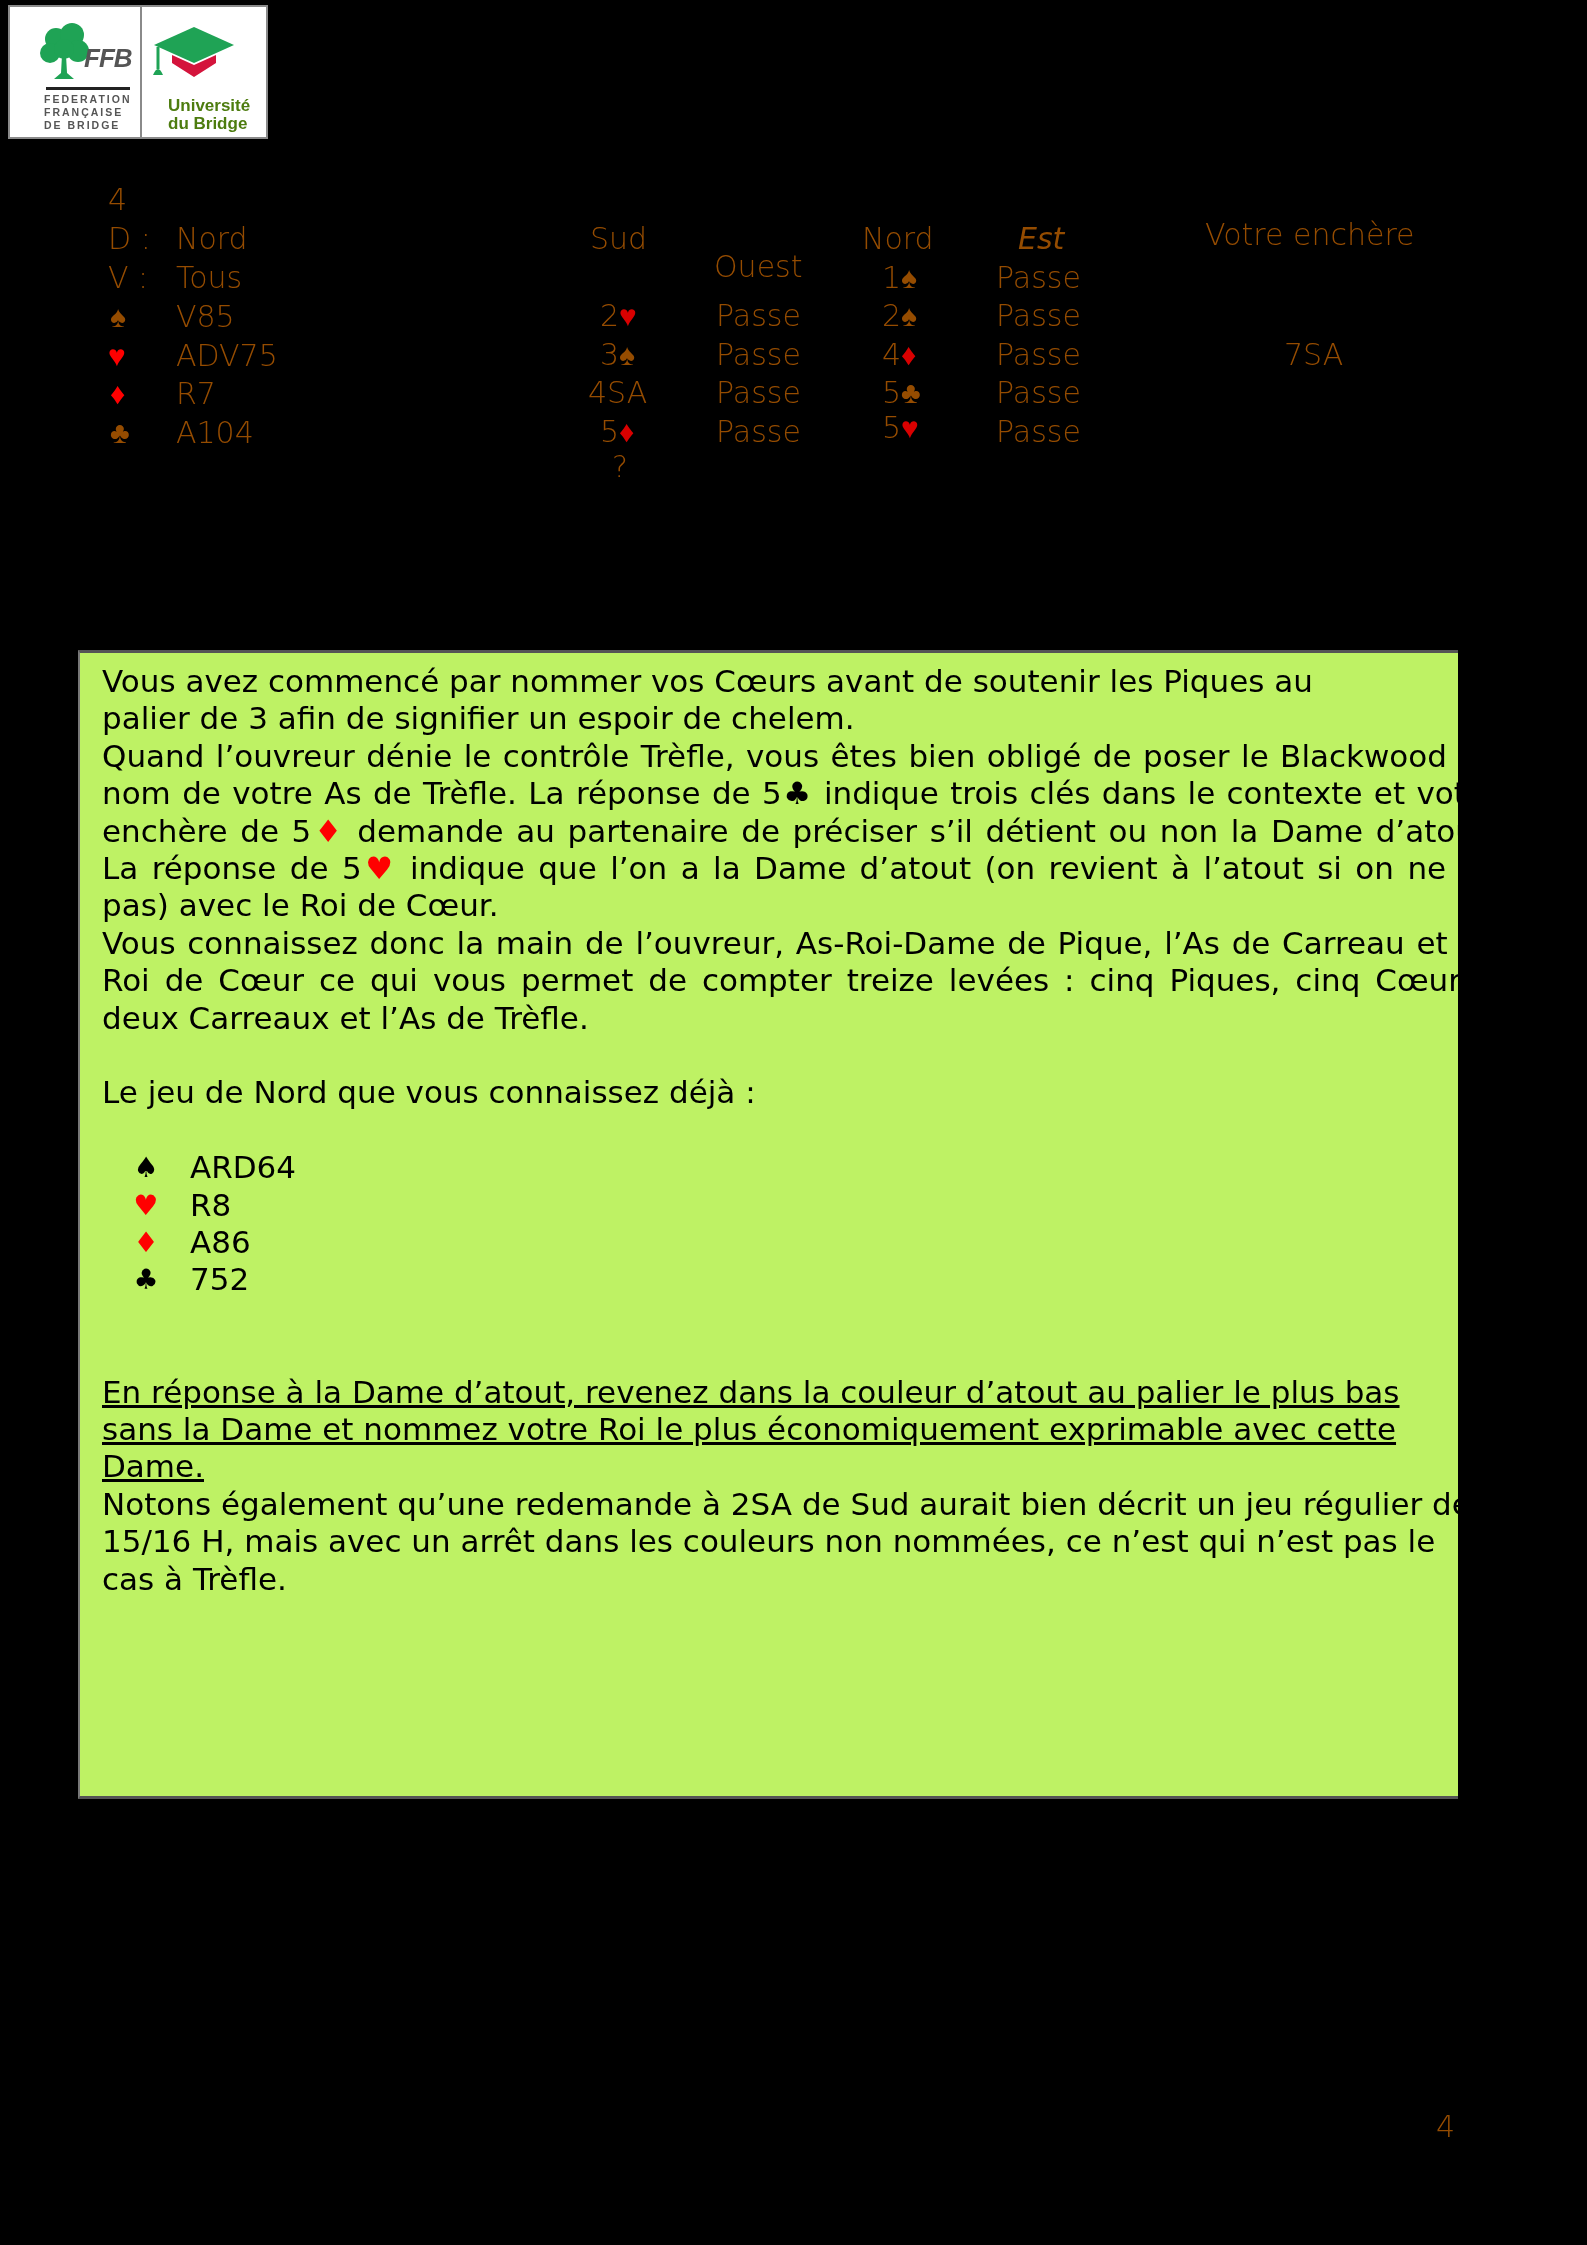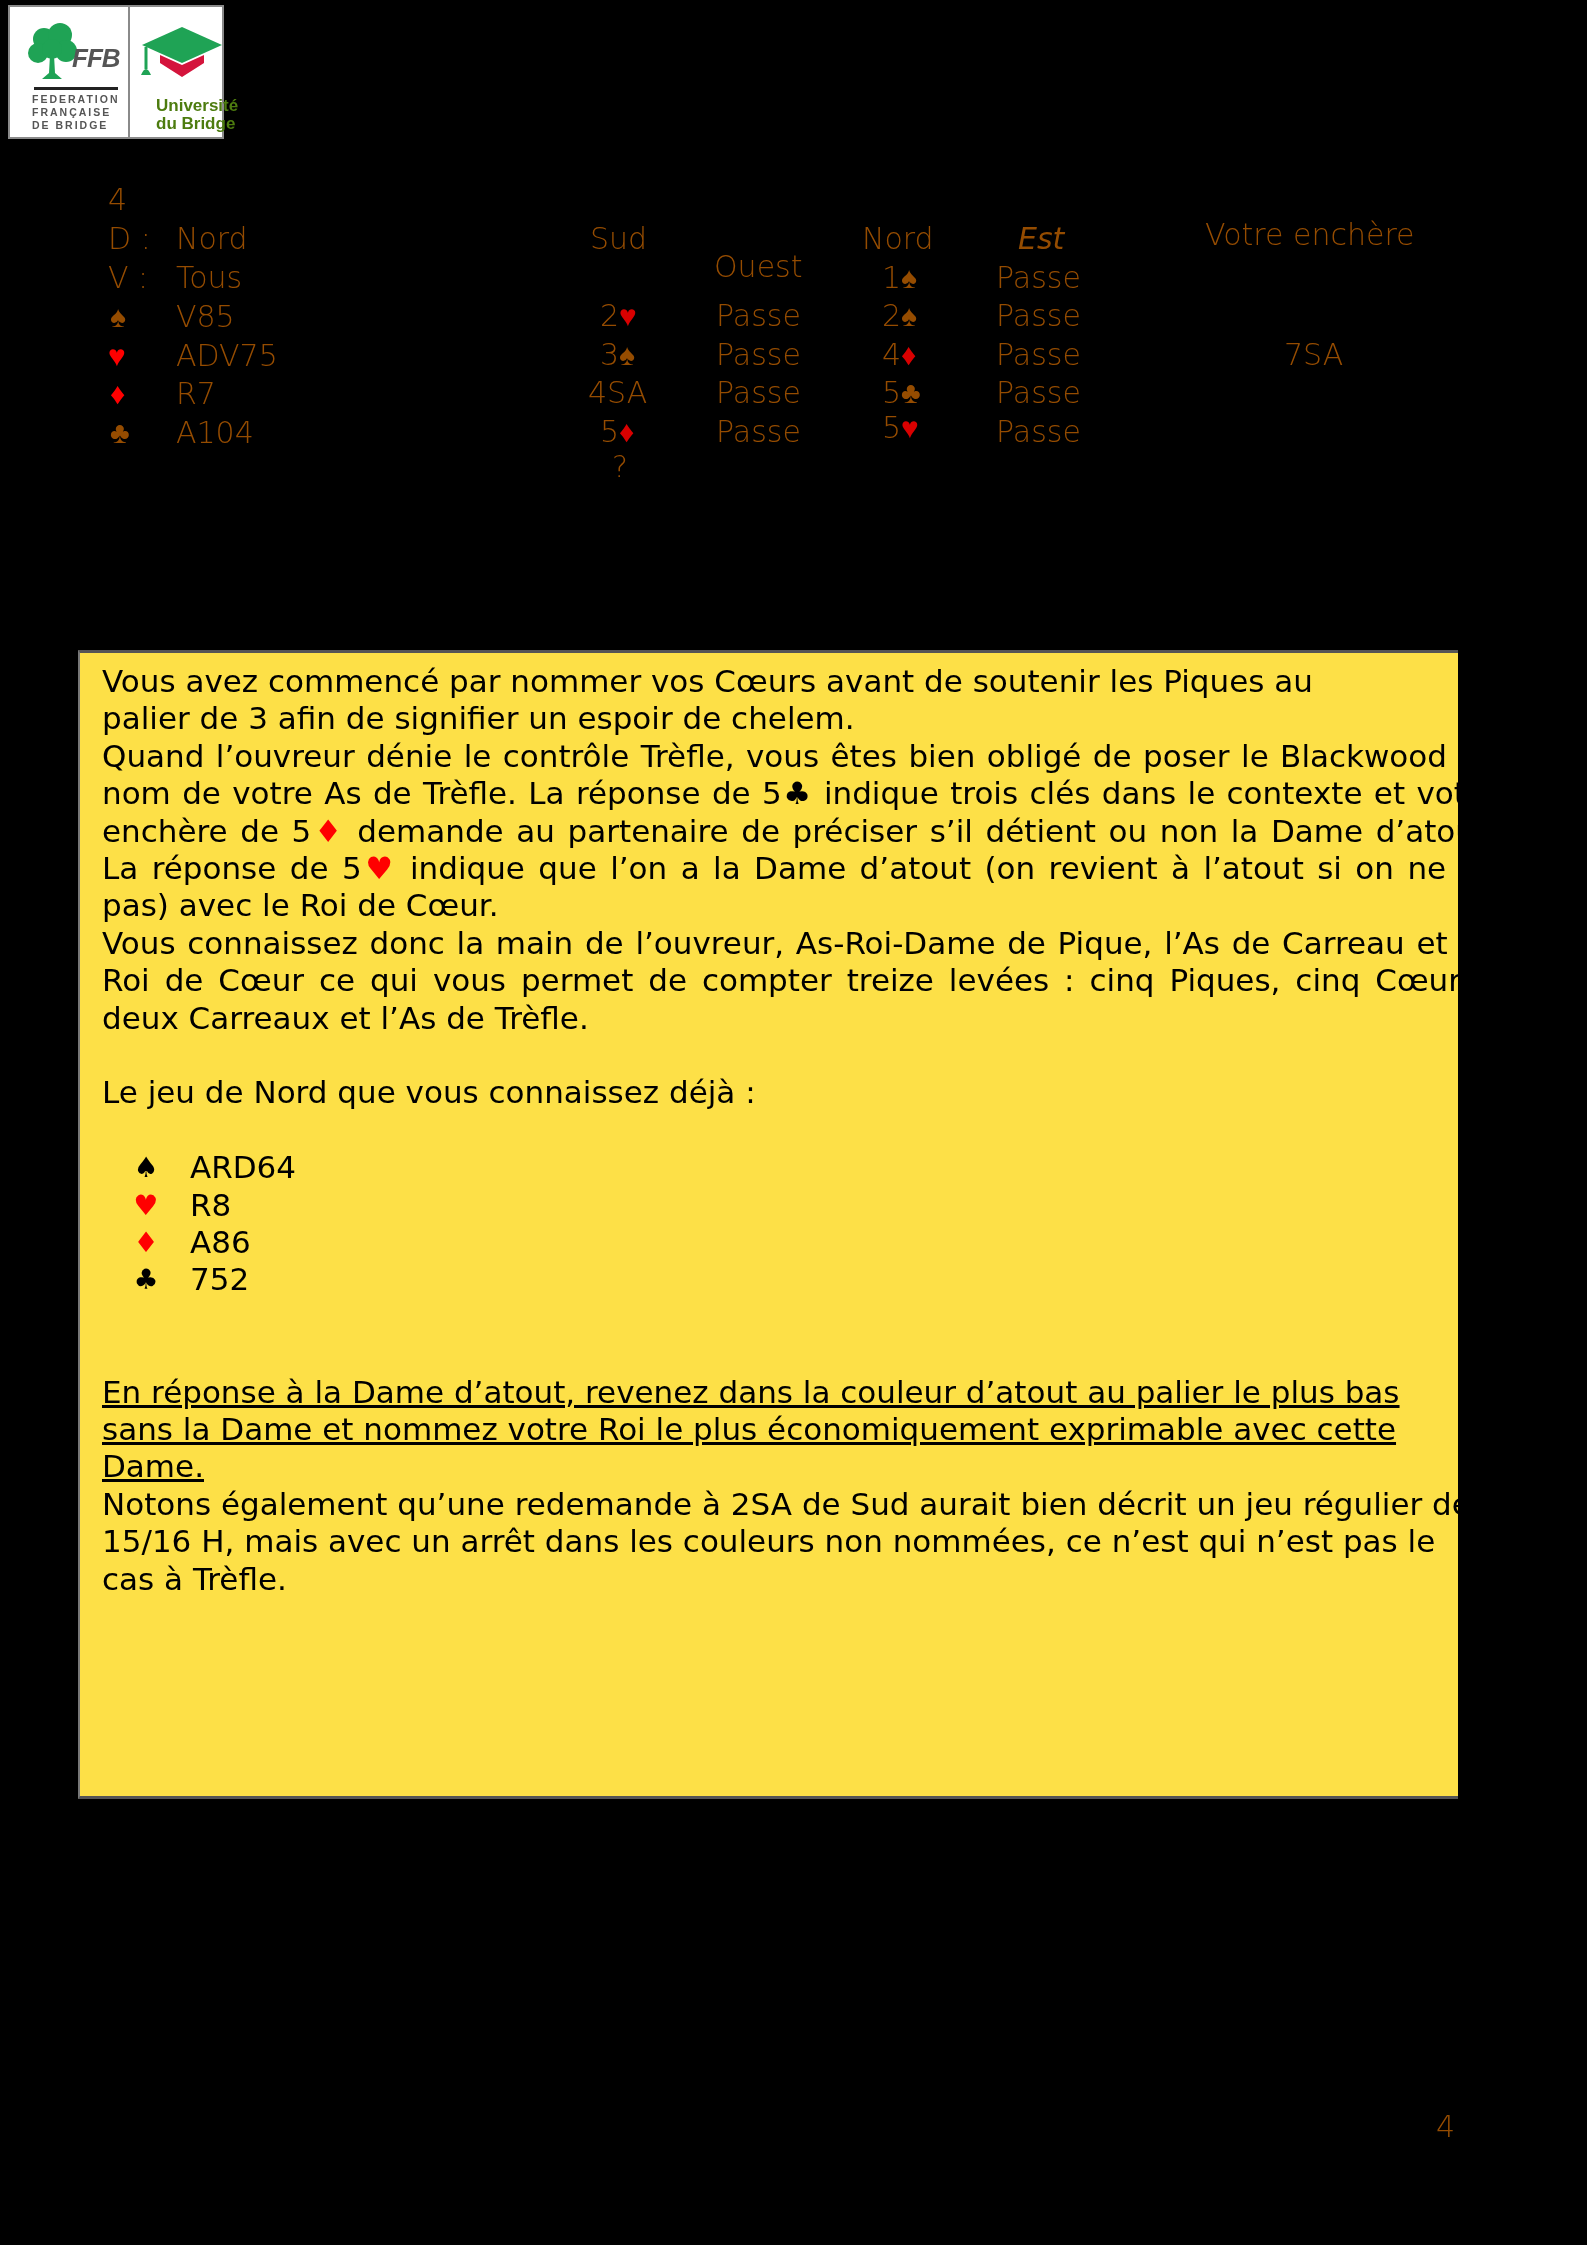--- a/index.html
+++ b/index.html
@@ -2,33 +2,33 @@
 <html><head>
 <meta charset="utf-8">
 <style>
   html, body { margin:0; padding:0; }
   body {
     width:1587px; height:2245px; background:#000; position:relative; overflow:hidden;
     font-family: "DejaVu Sans", "Liberation Sans", sans-serif;
   }
   .abs { position:absolute; }
   
-  .logo { left:8px; top:5px; width:216px; height:134px; background:#fff; border:2px solid #8a8a8a; box-sizing:border-box; display:flex; }
+  .logo { left:8px; top:5px; width:260px; height:134px; background:#fff; border:2px solid #8a8a8a; box-sizing:border-box; display:flex;padding-left:12px; }
   .logo-ffb { width:118px; height:100%; border-right:2px solid #8a8a8a; position:relative; }
   .logo-ub { flex:1; position:relative; }
   .ffb-letters { position:absolute; left:62px; top:36px; font-family:"Liberation Sans", sans-serif; font-weight:bold; font-style:italic; font-size:26px; color:#555; letter-spacing:-1px; }
   .ffb-rule { position:absolute; left:24px; right:10px; top:80px; height:3px; background:#222; }
   .ffb-sub { position:absolute; left:22px; top:86px; font-size:10.5px; line-height:13px; color:#555; letter-spacing:2px; font-family:"Liberation Sans", sans-serif; font-weight:bold; }
   .ub-text { position:absolute; left:26px; top:90px; font-size:17px; line-height:18px; color:#4d7c0f; font-weight:bold; font-family:"Liberation Sans", sans-serif; }
   
   .dim { color:#b05a00; font-family:"DejaVu Sans", sans-serif; font-weight:200; font-size:30px; line-height:34px; opacity:0.85; }
   .red { color:#ff0000; }
   .blk-suit { color:#b05a00; }
   
-  .box { left:78px; top:650px; width:1380px; height:1149px; background:#fde047; border-top:3px solid #555; border-bottom:3px solid #555; border-left:2px solid #777; box-sizing:border-box; }
+  .box { left:78px; top:650px; width:1380px; height:1149px; background:#bef264; border-top:3px solid #555; border-bottom:3px solid #555; border-left:2px solid #777; box-sizing:border-box; }
   .box p { margin:0; }
   .txt { font-size:31px; line-height:37.4px; color:#000; font-family:"DejaVu Sans", sans-serif; }
   .justify { text-align:justify; }
   .hand-row { display:flex; align-items:center; height:37.4px; font-size:31px; }
   .hand-suit { width:88px; text-align:center; font-size:28px; }
   .page-num { left:1436px; top:2110px; }
 </style>
 </head>
 <body>
 

